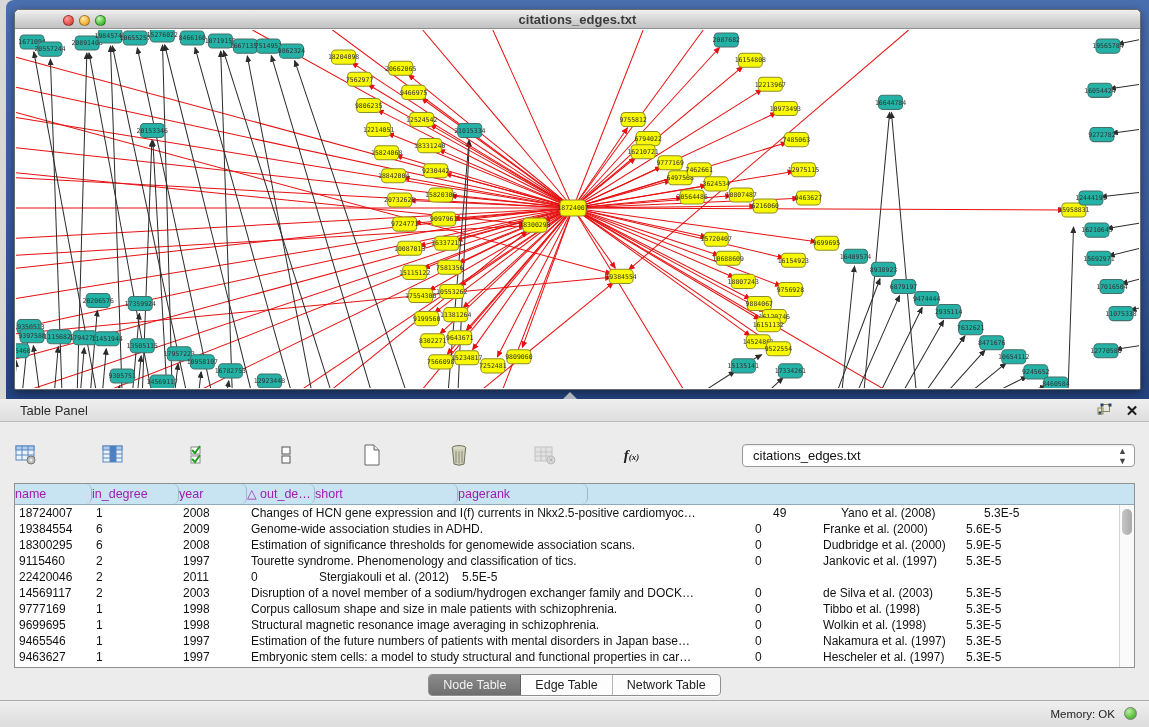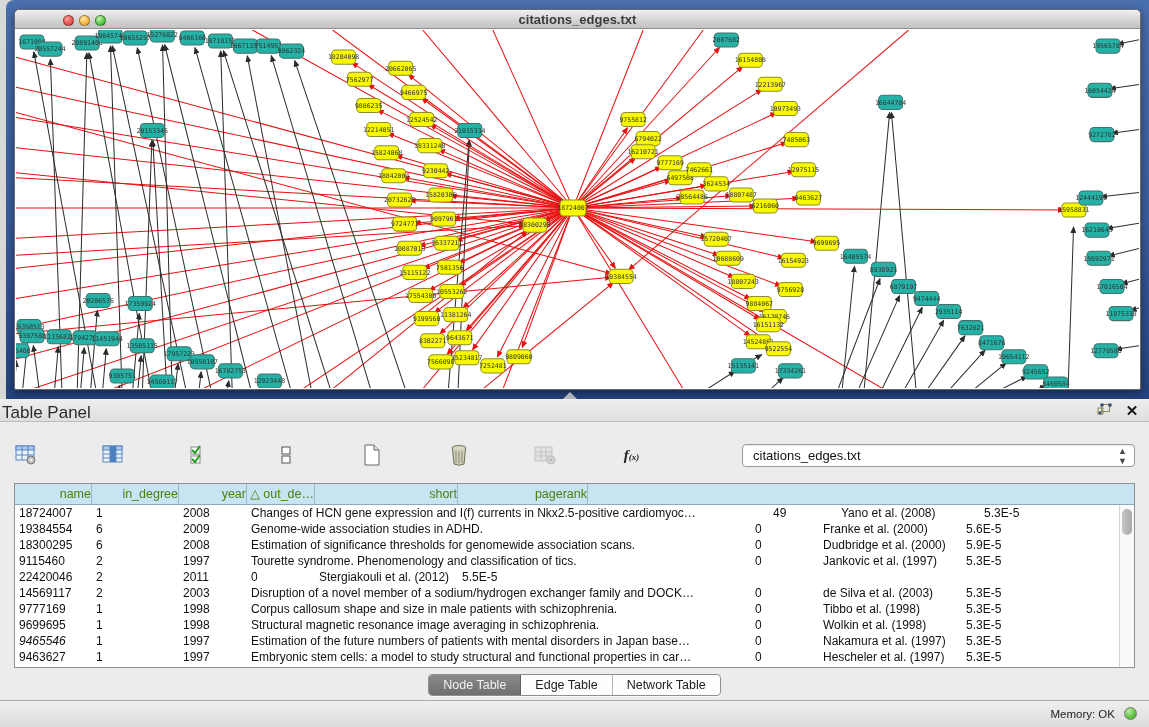--- a/index.html
+++ b/index.html
@@ -32,21 +32,21 @@
   .node-label { font-family:"DejaVu Sans Mono", monospace; font-size:6.5px; fill:#333; }
   .grip { position:absolute; left:563px; top:392px; width:14px; height:7px;
     background:#c9c9c9; clip-path:polygon(50% 0,100% 100%,0 100%); opacity:.85; }
 
   
   .panel { position:absolute; left:0; top:399px; width:1149px; height:301px;
     background:#ececec; }
   .panel-header { position:absolute; left:0; top:0; right:0; height:23px;
     background:linear-gradient(180deg,#efefef,#dedede);
     border-bottom:1px solid #bdbdbd; }
-  .panel-title { position:absolute; left:2px; top:4px; font-size:17px; color:#2c2c2c; }
+  .panel-title { position:absolute; left:20px; top:4px; font-size:13px; color:#2c2c2c; }
   .ph-icons { position:absolute; right:8px; top:2px; display:flex; gap:10px; align-items:center; }
   .ph-btn { width:18px; height:18px; display:flex; align-items:center; justify-content:center;
     cursor:default; }
   .x-glyph { font-size:15px; font-weight:bold; color:#1a1a1a; line-height:1; }
 
   .toolbar { position:absolute; left:14px; top:39px; height:34px; right:14px;
     display:flex; align-items:center; gap:9px;justify-content:space-between; }
   .tb-btn { width:24px; height:24px; display:flex; align-items:center; justify-content:center; }
   .fx { font-family:"Liberation Serif", serif; font-style:italic; font-weight:bold;
     font-size:15px; color:#222; }
@@ -54,22 +54,22 @@
   .combo { margin-left:36px; width:393px; height:23px; background:#fff;
     border:1px solid #9a9a9a; border-radius:4px; position:relative;
     font-size:13px; color:#111; line-height:21px; padding-left:10px;
     box-shadow:inset 0 1px 1px rgba(0,0,0,.08); }
   .combo .arrows { position:absolute; right:7px; top:1px; font-size:9px; color:#444;
     line-height:10px; text-align:center; }
 
   .tablebox { position:absolute; left:14px; top:84px; width:1121px; height:185px;
     background:#fff; border:1px solid #919191; }
   .thead { display:flex; height:21px; background:#c8e4f2; border-bottom:1px solid #8fa9b8; }
-  .th { font-size:12.5px; color:#4d7c0f; text-align:right; line-height:20px;
-    border-right:1px solid #9db9c9; overflow:hidden; white-space:nowrap; flex:0 0 auto; }
+  .th { font-size:12.5px; color:#a21caf; text-align:left; line-height:20px;
+    border-right:1px solid #9db9c9; overflow:hidden; white-space:nowrap; flex:0 0 auto;border-radius:6px; }
   .tbody .tr { display:flex; height:16px; }
   .td { font-size:12px; color:#111; line-height:16px; padding-left:4px;
     overflow:hidden; white-space:nowrap; flex:0 0 auto; }
   .vscroll { position:absolute; right:0; top:21px; bottom:0; width:15px;
     background:#fafafa; border-left:1px solid #d5d5d5; }
   .vthumb { position:absolute; left:2px; top:4px; width:10px; height:26px;
     border-radius:5px; background:linear-gradient(90deg,#c7c7c7,#a9a9a9); }
 
   .tabs { position:absolute; left:0; right:0; top:275px; height:22px;
     display:flex; justify-content:center; }
@@ -873,21 +873,21 @@
           <div class="tr">
             <div class="td" style="width: 77px;">9699695</div>
             <div class="td" style="width: 87px;">1</div>
             <div class="td" style="width: 68px;">1998</div>
             <div class="td" style="width: 504px;">Structural magnetic resonance image averaging in schizophrenia.</div>
             <div class="td" style="width: 68px;">0</div>
             <div class="td" style="width: 143px;">Wolkin et al. (1998)</div>
             <div class="td" style="width: 130px;">5.3E-5</div>
           </div>
           <div class="tr">
-            <div class="td" style="width: 77px; font-style: italic;">9465546</div>
+            <div class="td" style="width: 77px;">9465546</div>
             <div class="td" style="width: 87px;">1</div>
             <div class="td" style="width: 68px;">1997</div>
             <div class="td" style="width: 504px;">Estimation of the future numbers of patients with mental disorders in Japan base…</div>
             <div class="td" style="width: 68px;">0</div>
             <div class="td" style="width: 143px;">Nakamura et al. (1997)</div>
             <div class="td" style="width: 130px;">5.3E-5</div>
           </div>
           <div class="tr">
             <div class="td" style="width: 77px;">9463627</div>
             <div class="td" style="width: 87px;">1</div>

